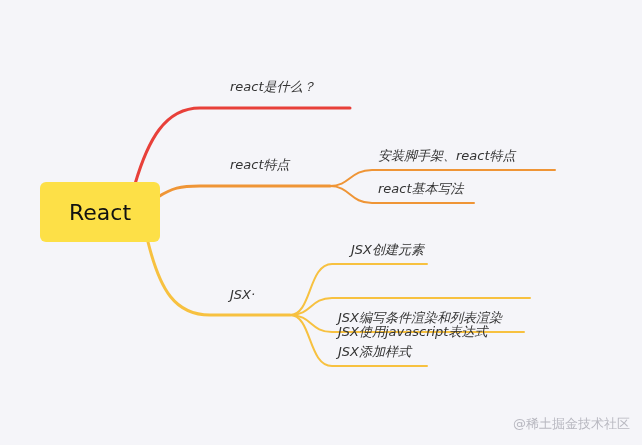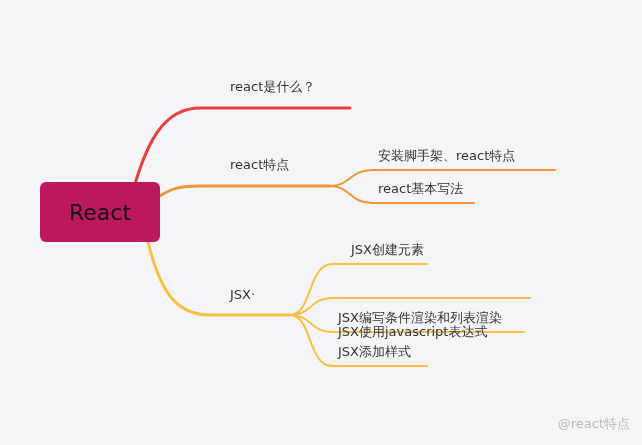--- a/index.html
+++ b/index.html
@@ -1,22 +1,22 @@
 <!DOCTYPE html>
 <html><head>
 <meta charset="utf-8">
 <style>
   html, body { margin:0; padding:0; }
   body { width:642px; height:445px; background:#f5f5f9; position:relative; overflow:hidden;
          font-family:"DejaVu Sans","Liberation Sans",sans-serif; }
   svg.lines { position:absolute; left:0; top:0; width:642px; height:445px; }
-  .root { position:absolute; left:40px; top:182px; width:120px; height:60px; background:#be185d;
+  .root { position:absolute; left:40px; top:182px; width:120px; height:60px; background:#fde047;
           border-radius:6px; display:flex; align-items:center; justify-content:center;
           font-size:22px; color:#111; }
-  .lbl { position:absolute; font-size:13px; color:#333; white-space:nowrap; line-height:16px; }
+  .lbl { position:absolute; font-size:13px; color:#333; white-space:nowrap; line-height:16px;font-style:italic; }
   .wm { position:absolute; right:12px; bottom:12px; font-size:13px; color:#b8b8c0; white-space:nowrap; }
 </style>
 </head>
 <body>
 
 <svg class="lines" viewBox="0 0 642 445">
 
   <path d="M135 184 C 148 140, 165 108, 200 108 L 350 108" fill="none" stroke="#e8403a" stroke-width="3" stroke-linecap="round"></path>
 
   <path d="M158 197 C 172 188, 180 186, 200 186 L 330 186" fill="none" stroke="#ef9536" stroke-width="3" stroke-linecap="round"></path>
@@ -37,13 +37,13 @@
 <div class="lbl" style="left:230px;top:79px;">react是什么？</div>
 <div class="lbl" style="left:230px;top:157px;">react特点</div>
 <div class="lbl" style="left:378px;top:148px;">安装脚手架、react特点</div>
 <div class="lbl" style="left:378px;top:181px;">react基本写法</div>
 <div class="lbl" style="left:230px;top:287px;">JSX·</div>
 <div class="lbl" style="left:338px;top:242px;margin-left:13px;">JSX创建元素</div>
 <div class="lbl" style="left:338px;top:276px;margin-top:48px;">JSX使用javascript表达式</div>
 <div class="lbl" style="left:338px;top:310px;">JSX编写条件渲染和列表渲染</div>
 <div class="lbl" style="left:338px;top:344px;">JSX添加样式</div>
 
-<div class="wm">@react特点</div>
+<div class="wm">@稀土掘金技术社区</div>
 
 </body></html>

